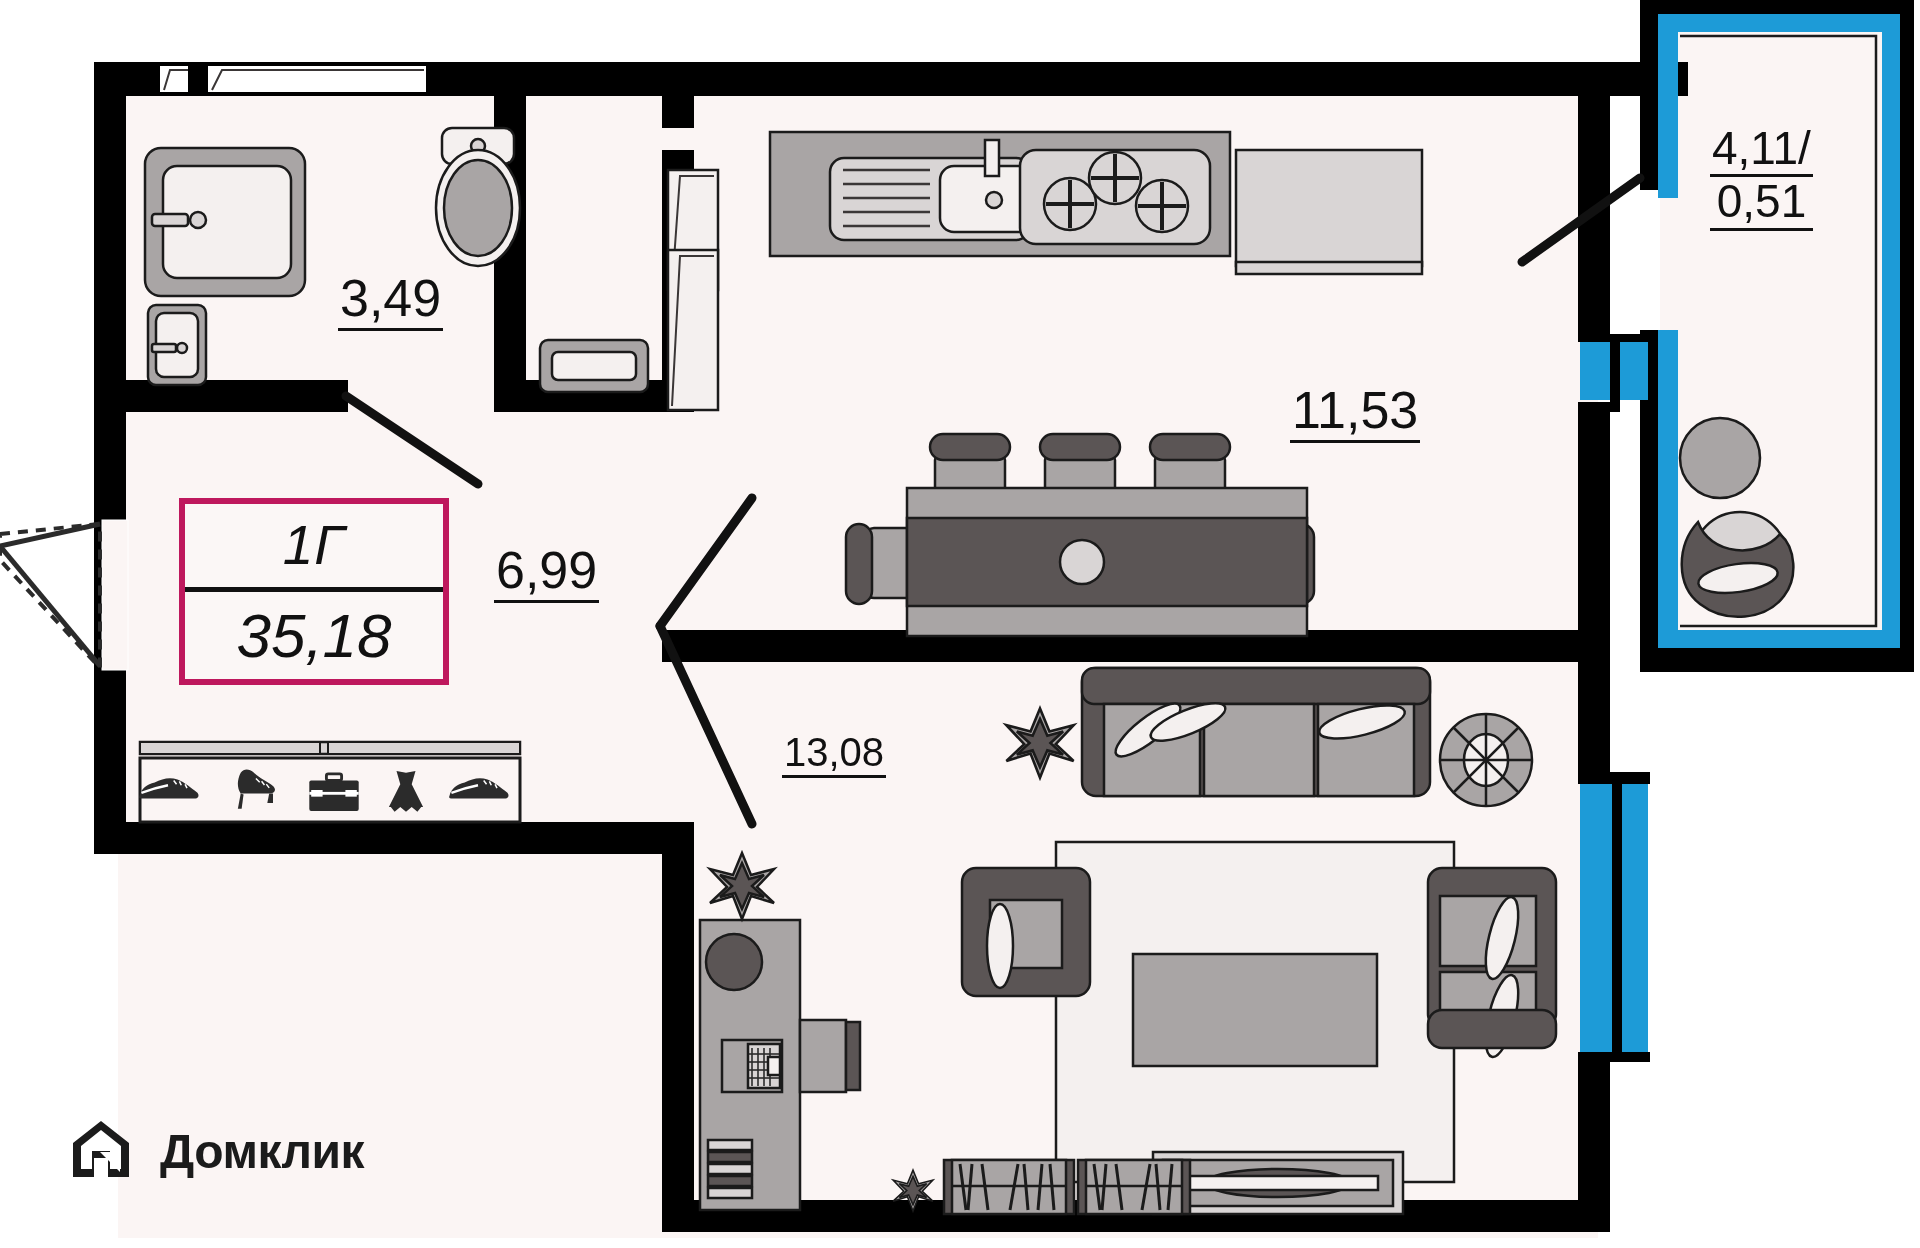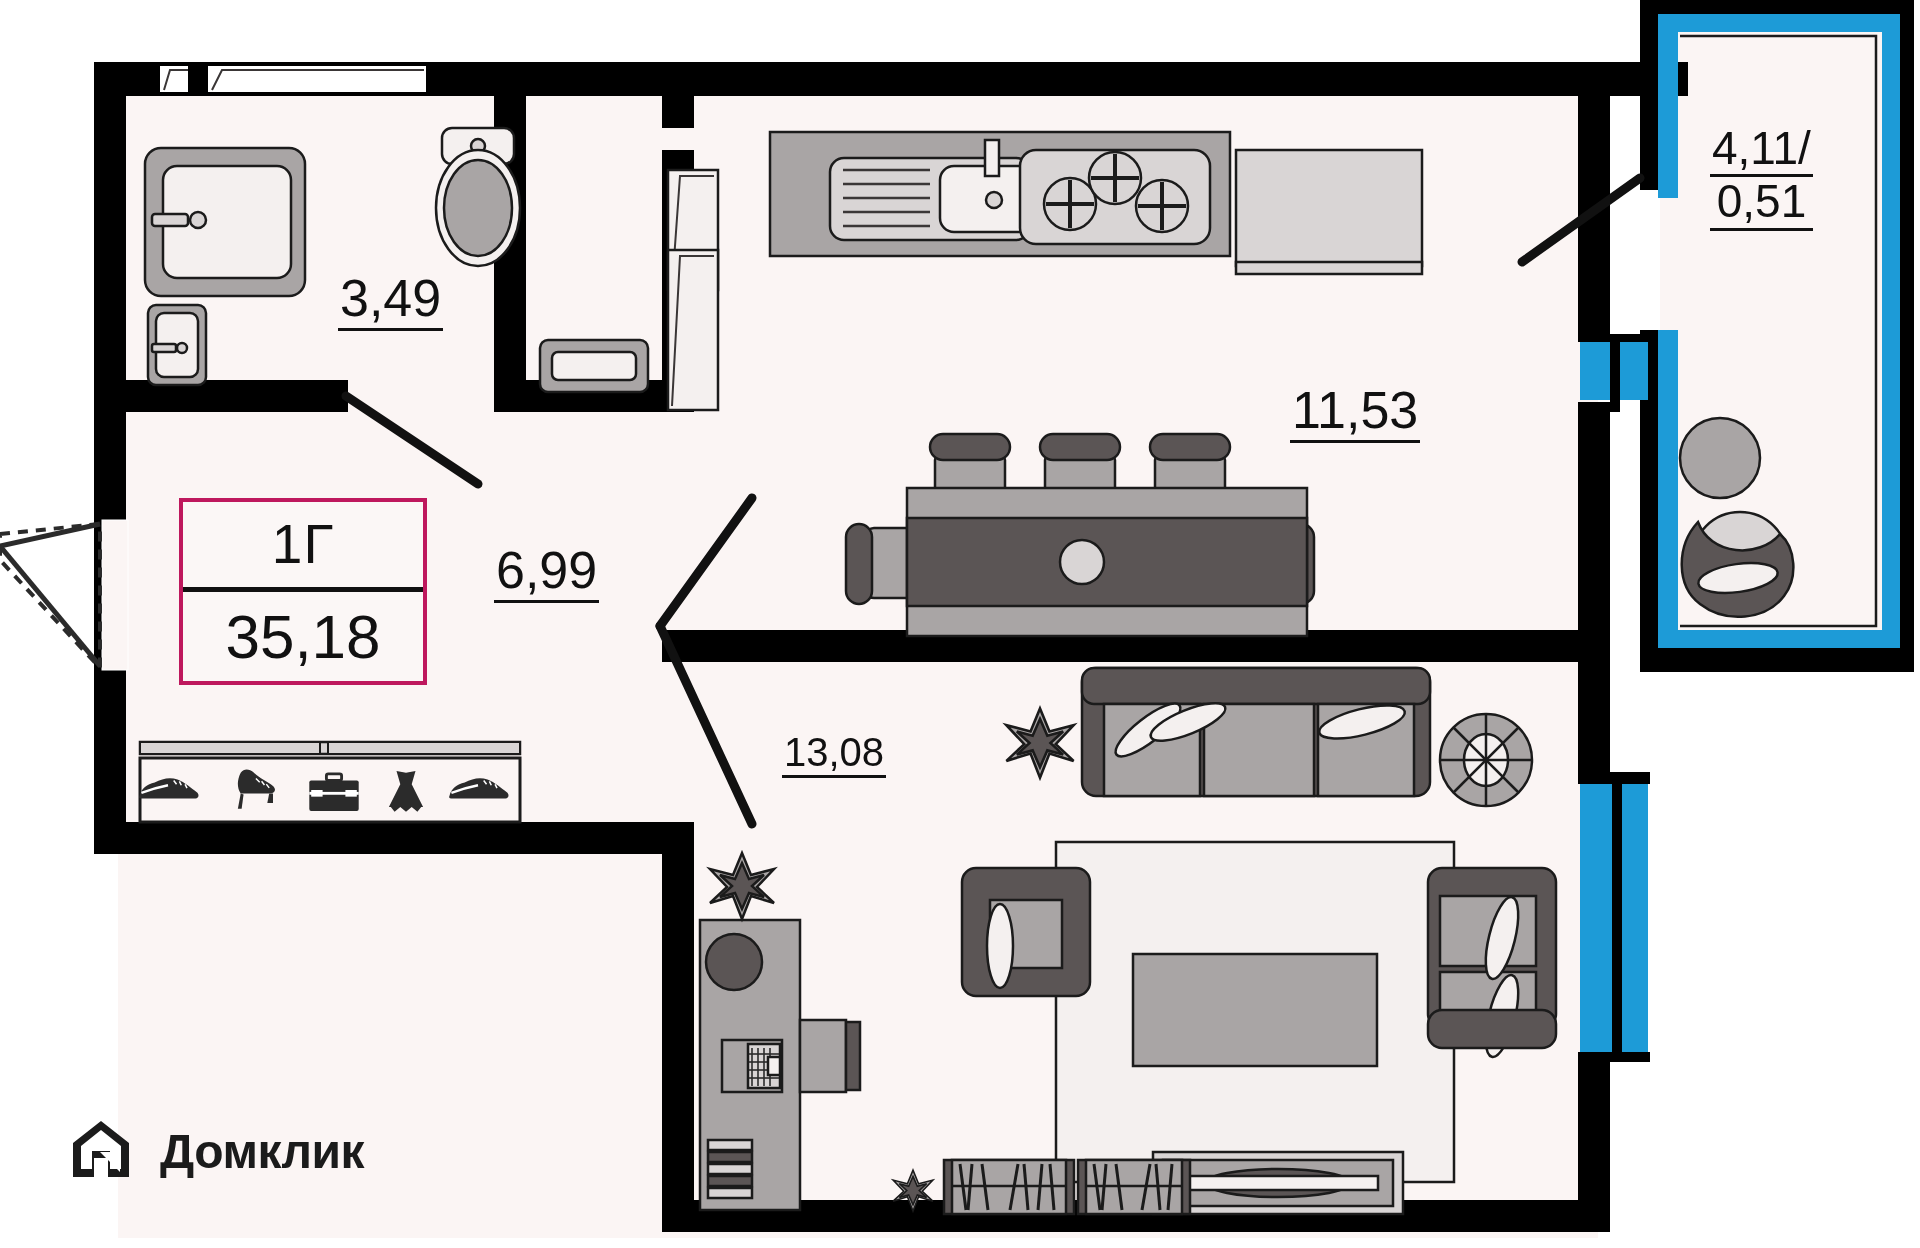--- a/index.html
+++ b/index.html
@@ -46,25 +46,26 @@
   .label-balcony {
     left: 1710px; top: 124px; font-size: 46px; line-height: 1.12;
   }
   .label-balcony .num { display: block; }
 
   
   #type-box {
     position: absolute;
     left: 179px;
     top: 498px;
-    width: 248px;
+    width: 270px;
     height: 187px;
-    border: 4px solid #be185d;
+    border: 6px solid #be185d;
     background: #fbf7f6;
     box-sizing: border-box;
+    font-style: italic;
   }
   #type-box .row {
     height: 50%;
     display: flex;
     align-items: center;
     justify-content: center;
     box-sizing: border-box;
     color: #111111;
   }
   #type-box .row-top {

